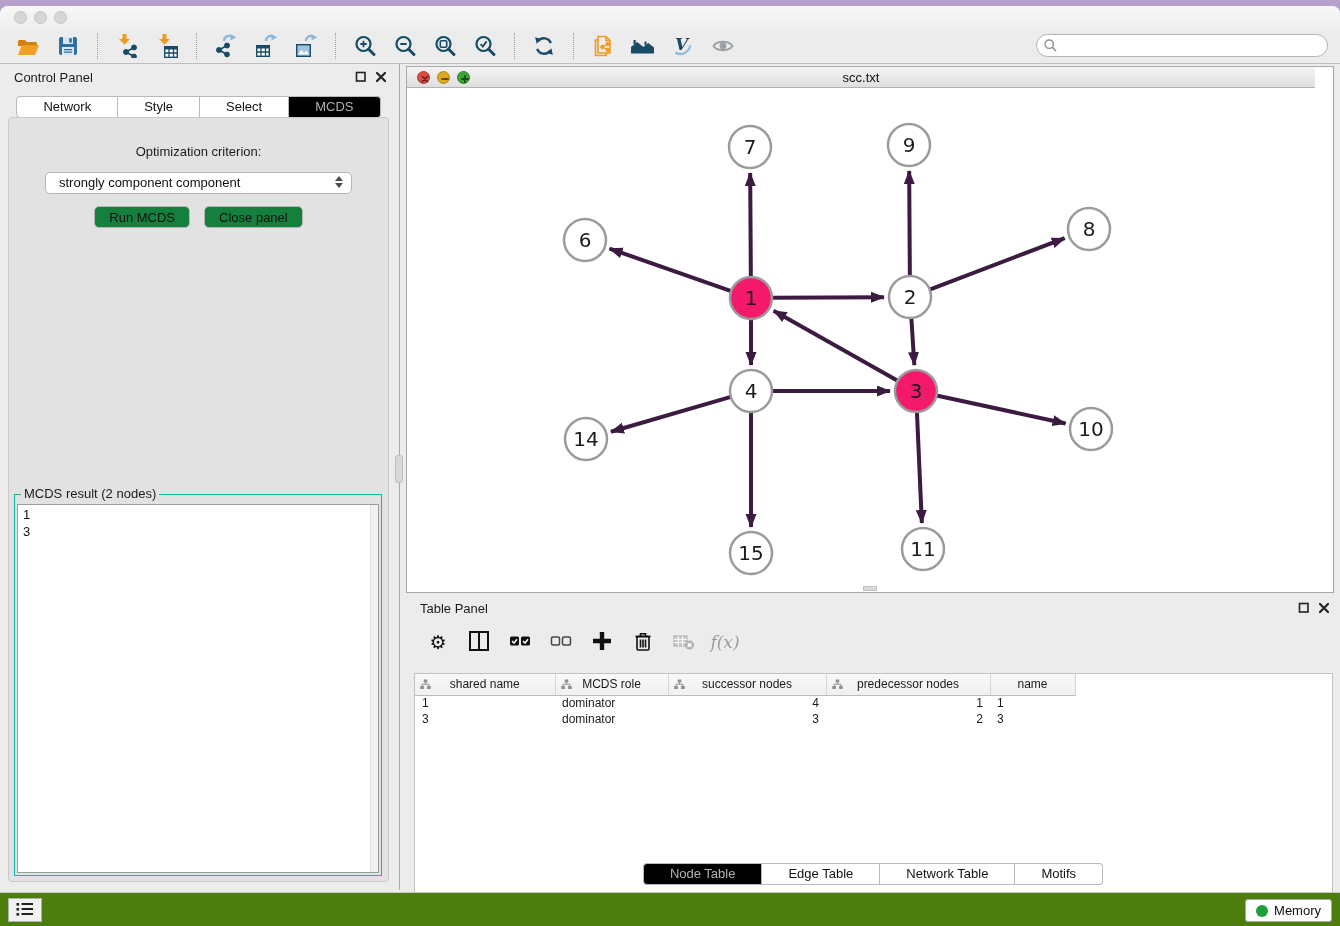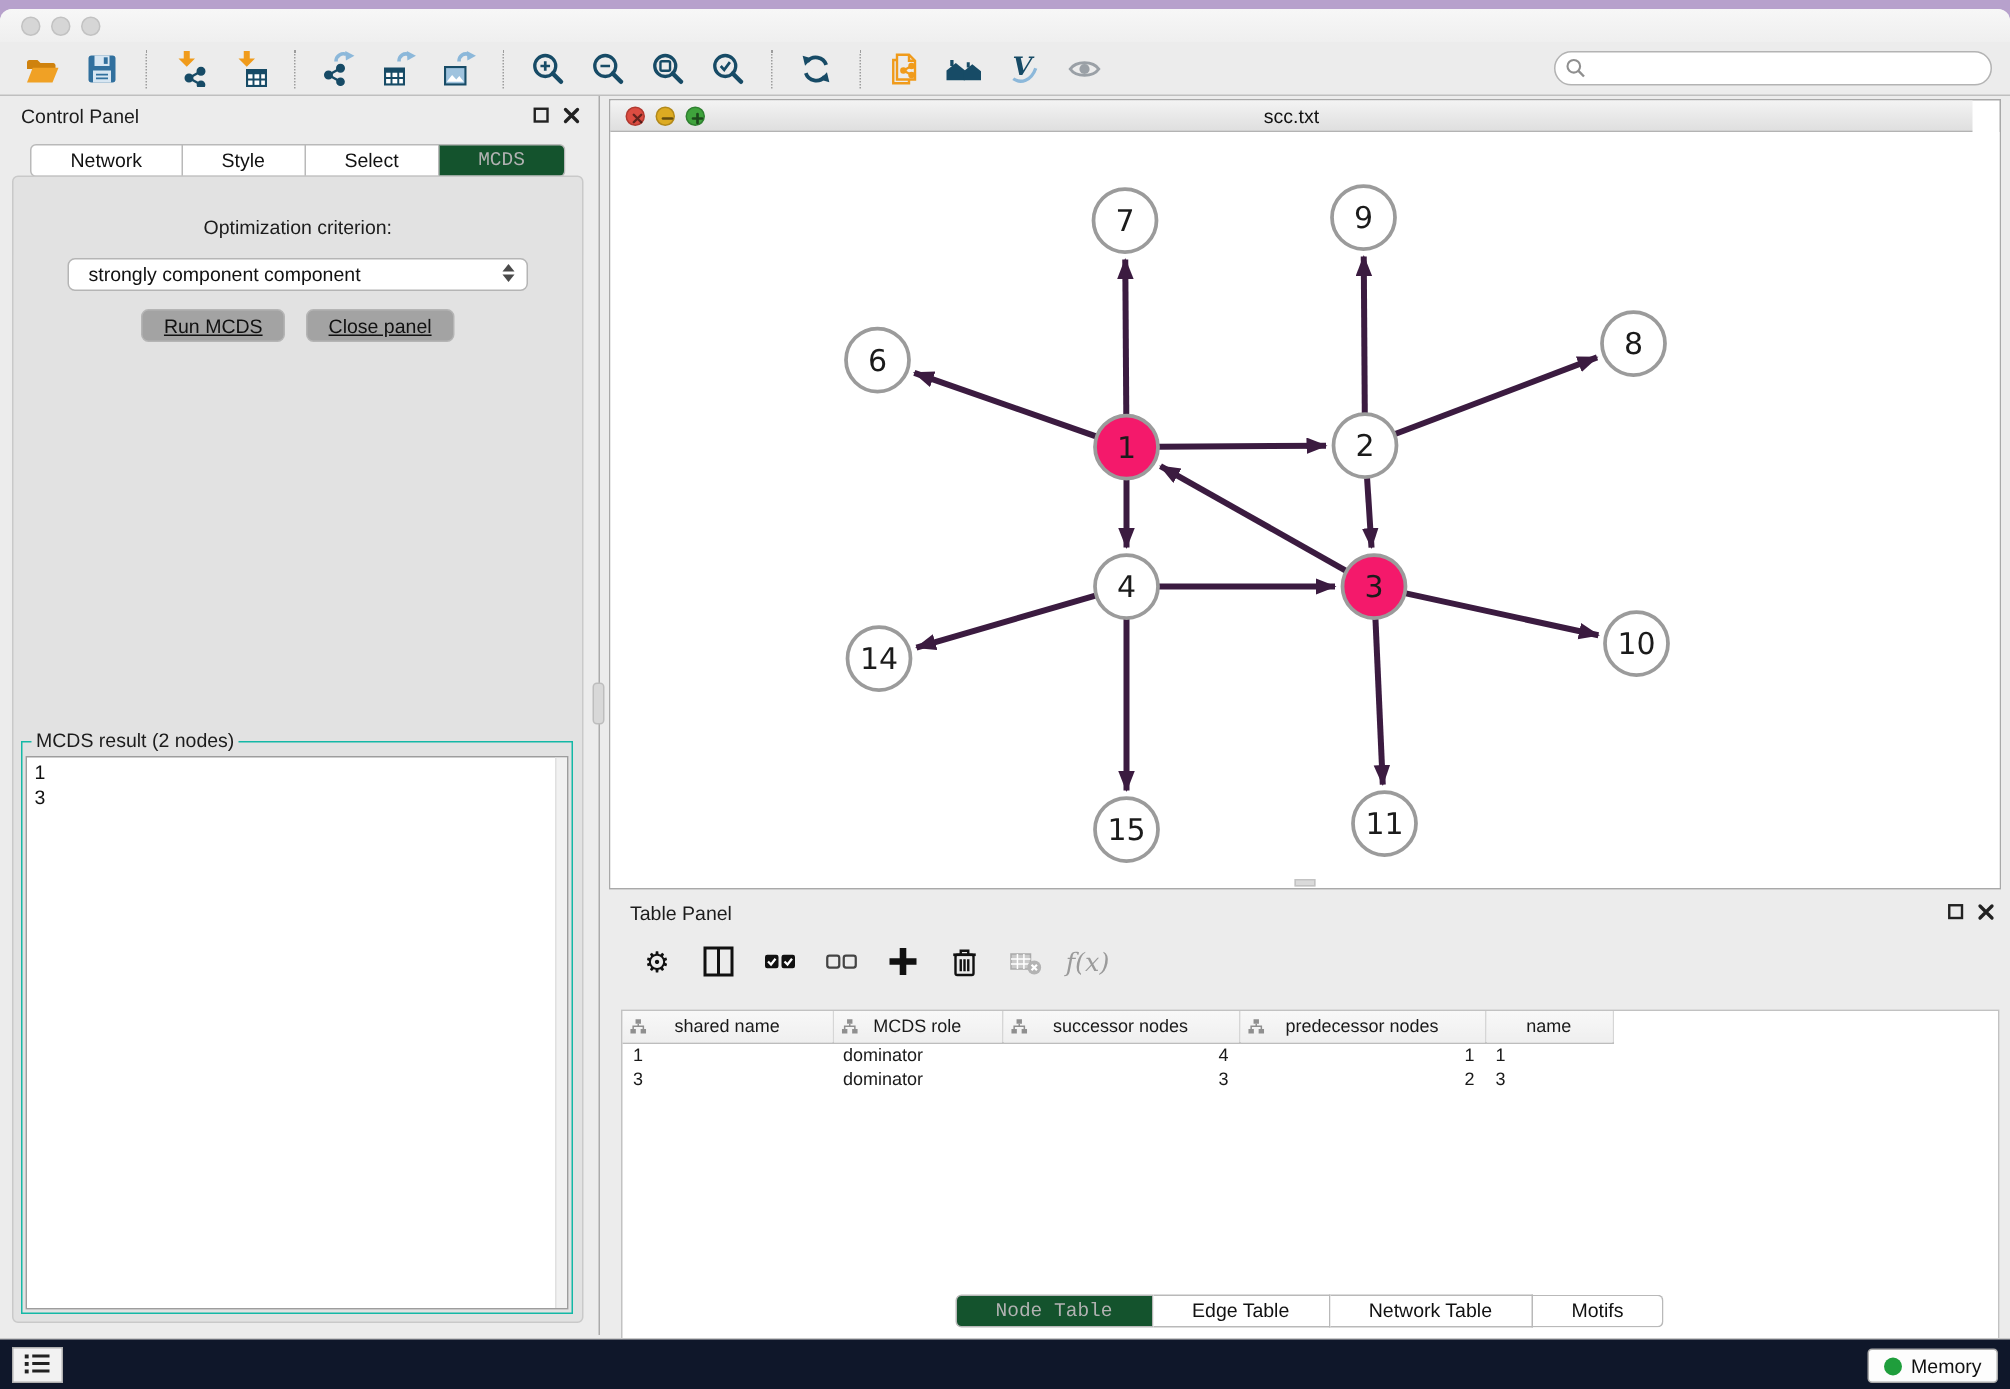--- a/index.html
+++ b/index.html
@@ -36,36 +36,36 @@
   .panel-header { position:relative; height:26px; }
   .panel-header .ptitle { position:absolute; left:14px; top:6px; font-size:13px; color:#1c1c1c; }
   .win-icons { position:absolute; right:10px; top:7px; display:flex; gap:8px; }
   .win-icons span { display:inline-flex; cursor:pointer; }
 
   .tabbar { position:absolute; left:0; right:0; top:32px; display:flex; justify-content:center; }
   .tab { background:#fff; border:1px solid #b9b9b9; border-left:none; padding:2px 26px;
          font-size:13px; color:#111; cursor:pointer; line-height:16px; }
   .tab:first-child { border-left:1px solid #b9b9b9; border-radius:4px 0 0 4px; }
   .tab:last-child { border-radius:0 4px 4px 0; }
-  .tab.active { background:#14532d; color:#b2b2b2;font-family:Liberation Mono, monospace; }
+  .tab.active { background:#000000; color:#b2b2b2; }
 
   .cp-content { position:absolute; left:8px; right:8px; top:53px; bottom:8px;
                 background:#e2e2e2; border:1px solid #c9c9c9; border-radius:4px; }
   .opt-label { text-align:center; margin-top:26px; font-size:13px; color:#1c1c1c; }
   .dropdown { position:relative; width:307px; height:22px; margin:13px auto 0;
               background:#fff; border:1px solid #b5b5b5; border-radius:5px;
               font-size:13px; color:#111; line-height:20px; padding-left:13px; cursor:pointer; }
   .dropdown .chevrons { position:absolute; right:8px; top:3px; display:flex; flex-direction:column; gap:2px; }
   .dropdown .chevrons i { width:0; height:0; border-left:4px solid transparent; border-right:4px solid transparent; }
   .dropdown .chevrons i.up { border-bottom:5px solid #4a4a4a; }
   .dropdown .chevrons i.down { border-top:5px solid #4a4a4a; }
 
   .btnrow { display:flex; justify-content:center; gap:14px; margin-top:12px; }
-  .btn { background:#a3a3a3; border:1px solid #b5b5b5; border-radius:5px; height:22px;
-         padding:0 14px; font-size:13px; color:#111; cursor:pointer;text-decoration:underline; }
+  .btn { background:#15803d; border:1px solid #b5b5b5; border-radius:5px; height:22px;
+         padding:0 14px; font-size:13px; color:#111; cursor:pointer; }
 
   .result-group { position:absolute; left:5px; right:6px; top:376px; bottom:5px;
                   border:1px solid #14b8a6; }
   .result-legend { position:absolute; top:-9px; left:6px; background:#e2e2e2;
                    padding:0 3px; font-size:13px; color:#1c1c1c; }
   .result-area { position:absolute; left:2px; right:2px; top:9px; bottom:2px;
                  background:#fff; border:1px solid #9d9d9d; font-size:13px; color:#111;
                  padding:1px 5px; line-height:17px; overflow:hidden; }
   .result-scroll { position:absolute; right:0; top:0; bottom:0; width:8px;
                    background:#f1f1f1; border-left:1px solid #e0e0e0; }
@@ -108,21 +108,21 @@
                        border-right:1px solid #d6d6d6; border-bottom:1px solid #bdbdbd;
                        text-align:center; }
   table.datatable th .th-icon { position:absolute; left:5px; top:5px; }
   table.datatable td { height:16px; padding:0 7px; color:#1a1a1a; white-space:nowrap; }
   td.al { text-align:left; } td.ar { text-align:right; }
 
   .tp-tabbar { position:absolute; left:0; right:0; bottom:5px; display:flex; justify-content:center; }
 
   
   .statusbar { position:absolute; left:0; right:0; bottom:0; height:34px;
-               background:#0f172a; border-top:1px solid #c9c9c9; }
+               background:#4d7c0f; border-top:1px solid #c9c9c9; }
   .sb-left { position:absolute; left:8px; top:5px; width:34px; height:24px; background:#f2f2f2;
              border:1px solid #b0b0b0; display:flex; align-items:center; justify-content:center; cursor:pointer; }
   .sb-memory { position:absolute; right:8px; top:6px; height:23px; background:#fdfdfd;
                border:1px solid #ababab; border-radius:3px; display:flex; align-items:center;
                gap:6px; padding:0 10px; font-size:13px; color:#111; cursor:pointer; }
   .mem-dot { width:12px; height:12px; border-radius:50%; background:#1f9e3c; }
 </style>
 </head>
 <body>
 

